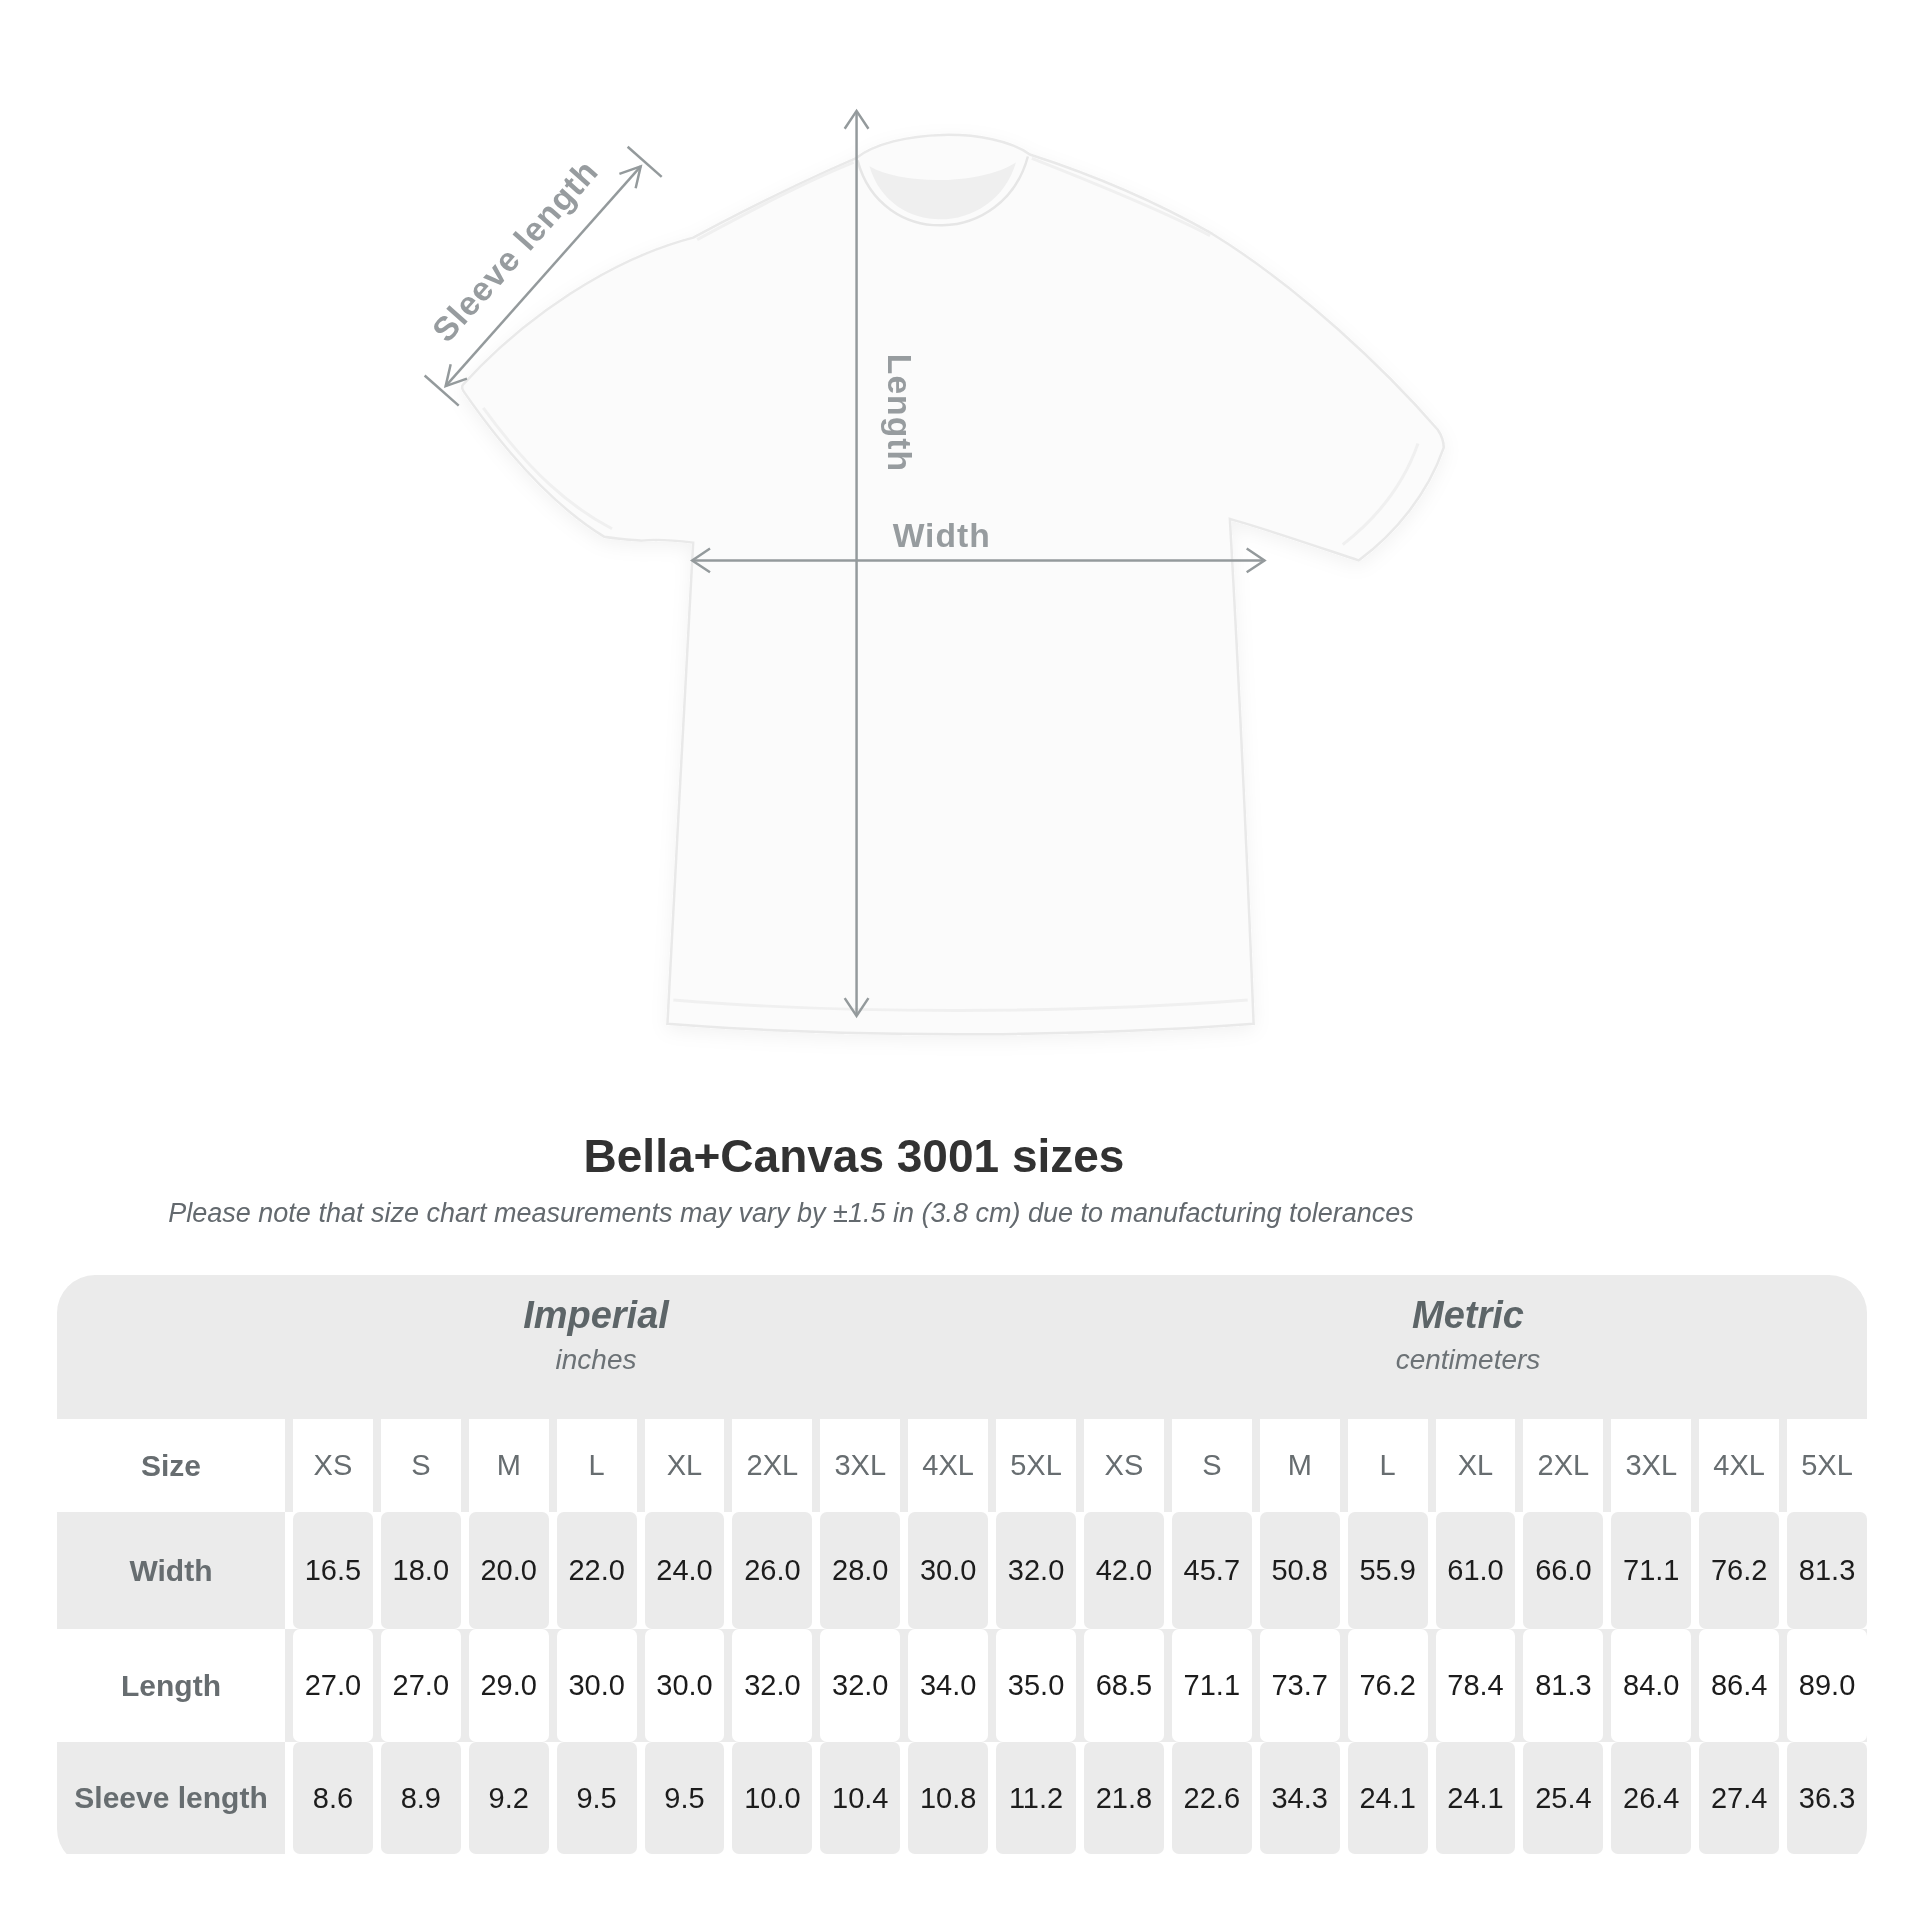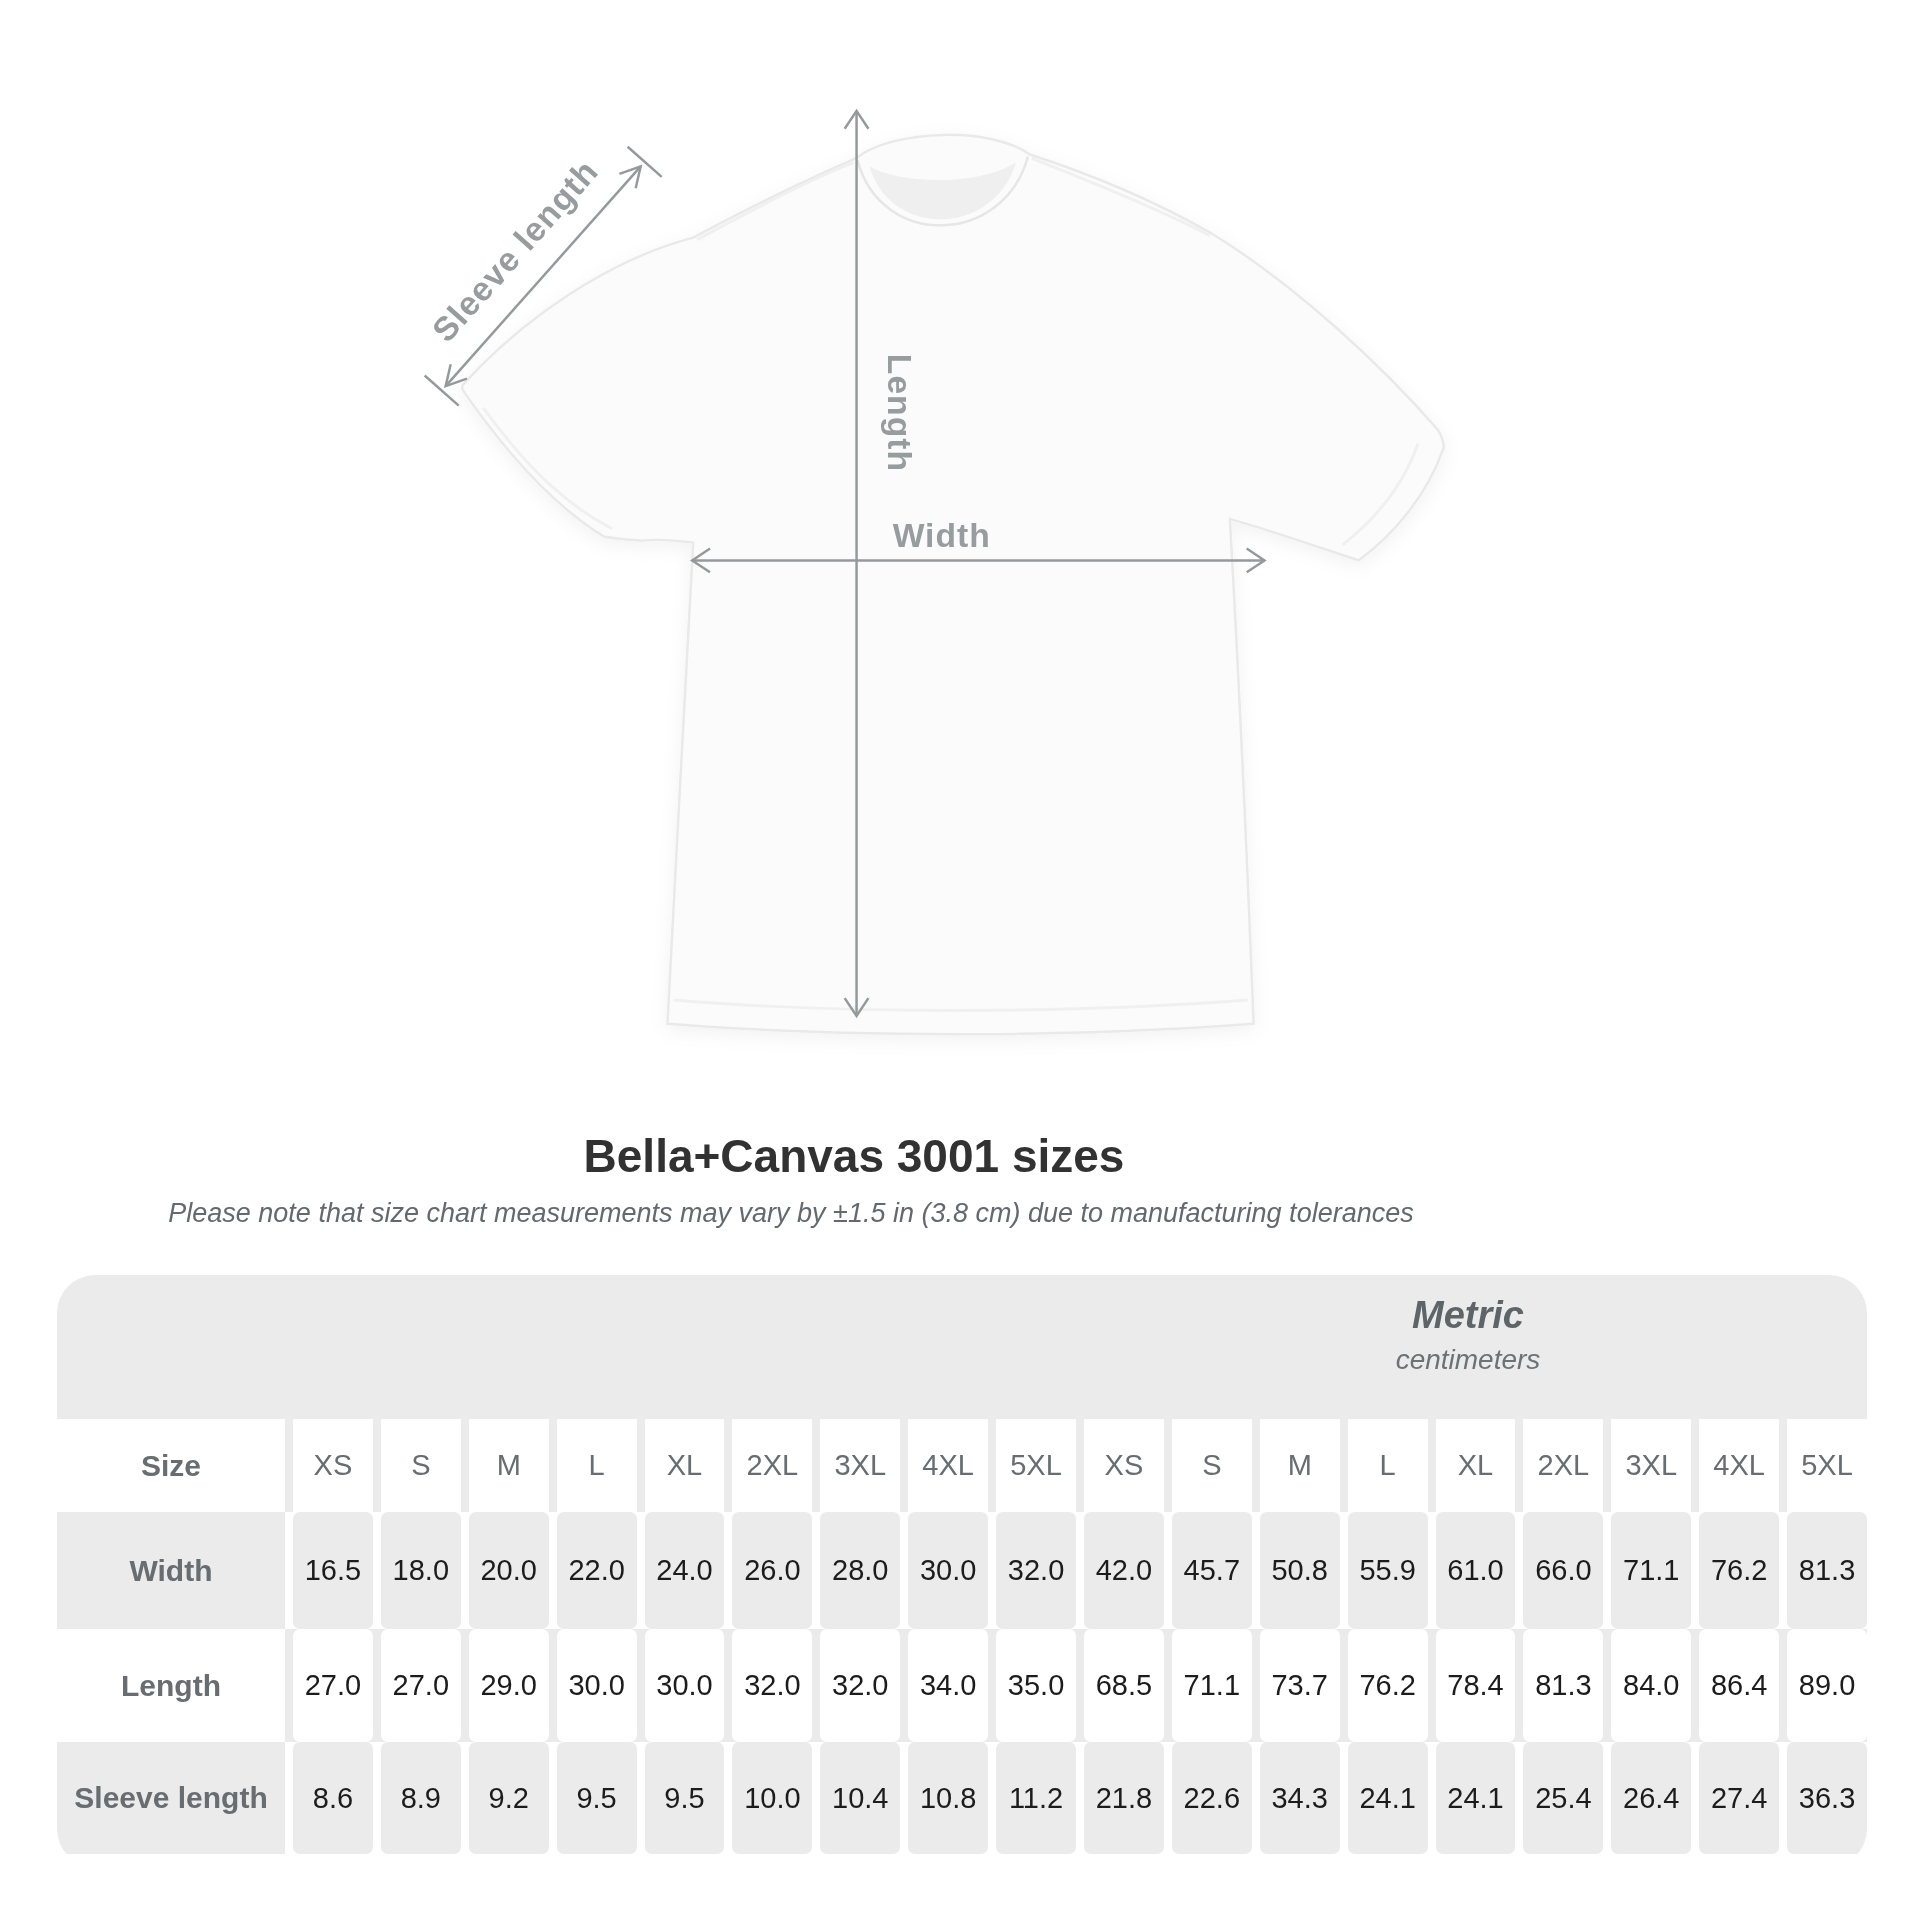--- a/index.html
+++ b/index.html
@@ -110,20 +110,24 @@
     <text class="dim-label" x="951" y="552" text-anchor="middle">Width</text>
   </svg>
 </div>
 
 <div class="title">Bella+Canvas 3001 sizes</div>
 <div class="subtitle">Please note that size chart measurements may vary by ±1.5 in (3.8 cm) due to manufacturing tolerances</div>
 
 <div class="card">
 
   <div class="band">
+    <div class="group-h gh-imperial">
+      <div class="g-label">Imperial</div>
+      <div class="g-sub">inches</div>
+    </div>
     <div class="group-h gh-metric">
       <div class="g-label">Metric</div>
       <div class="g-sub">centimeters</div>
     </div>
   </div>
 
   <div class="row r-head">
     <div class="cell-lbl">Size</div>
     <div class="cell-sz">XS</div>
     <div class="cell-sz">S</div>

